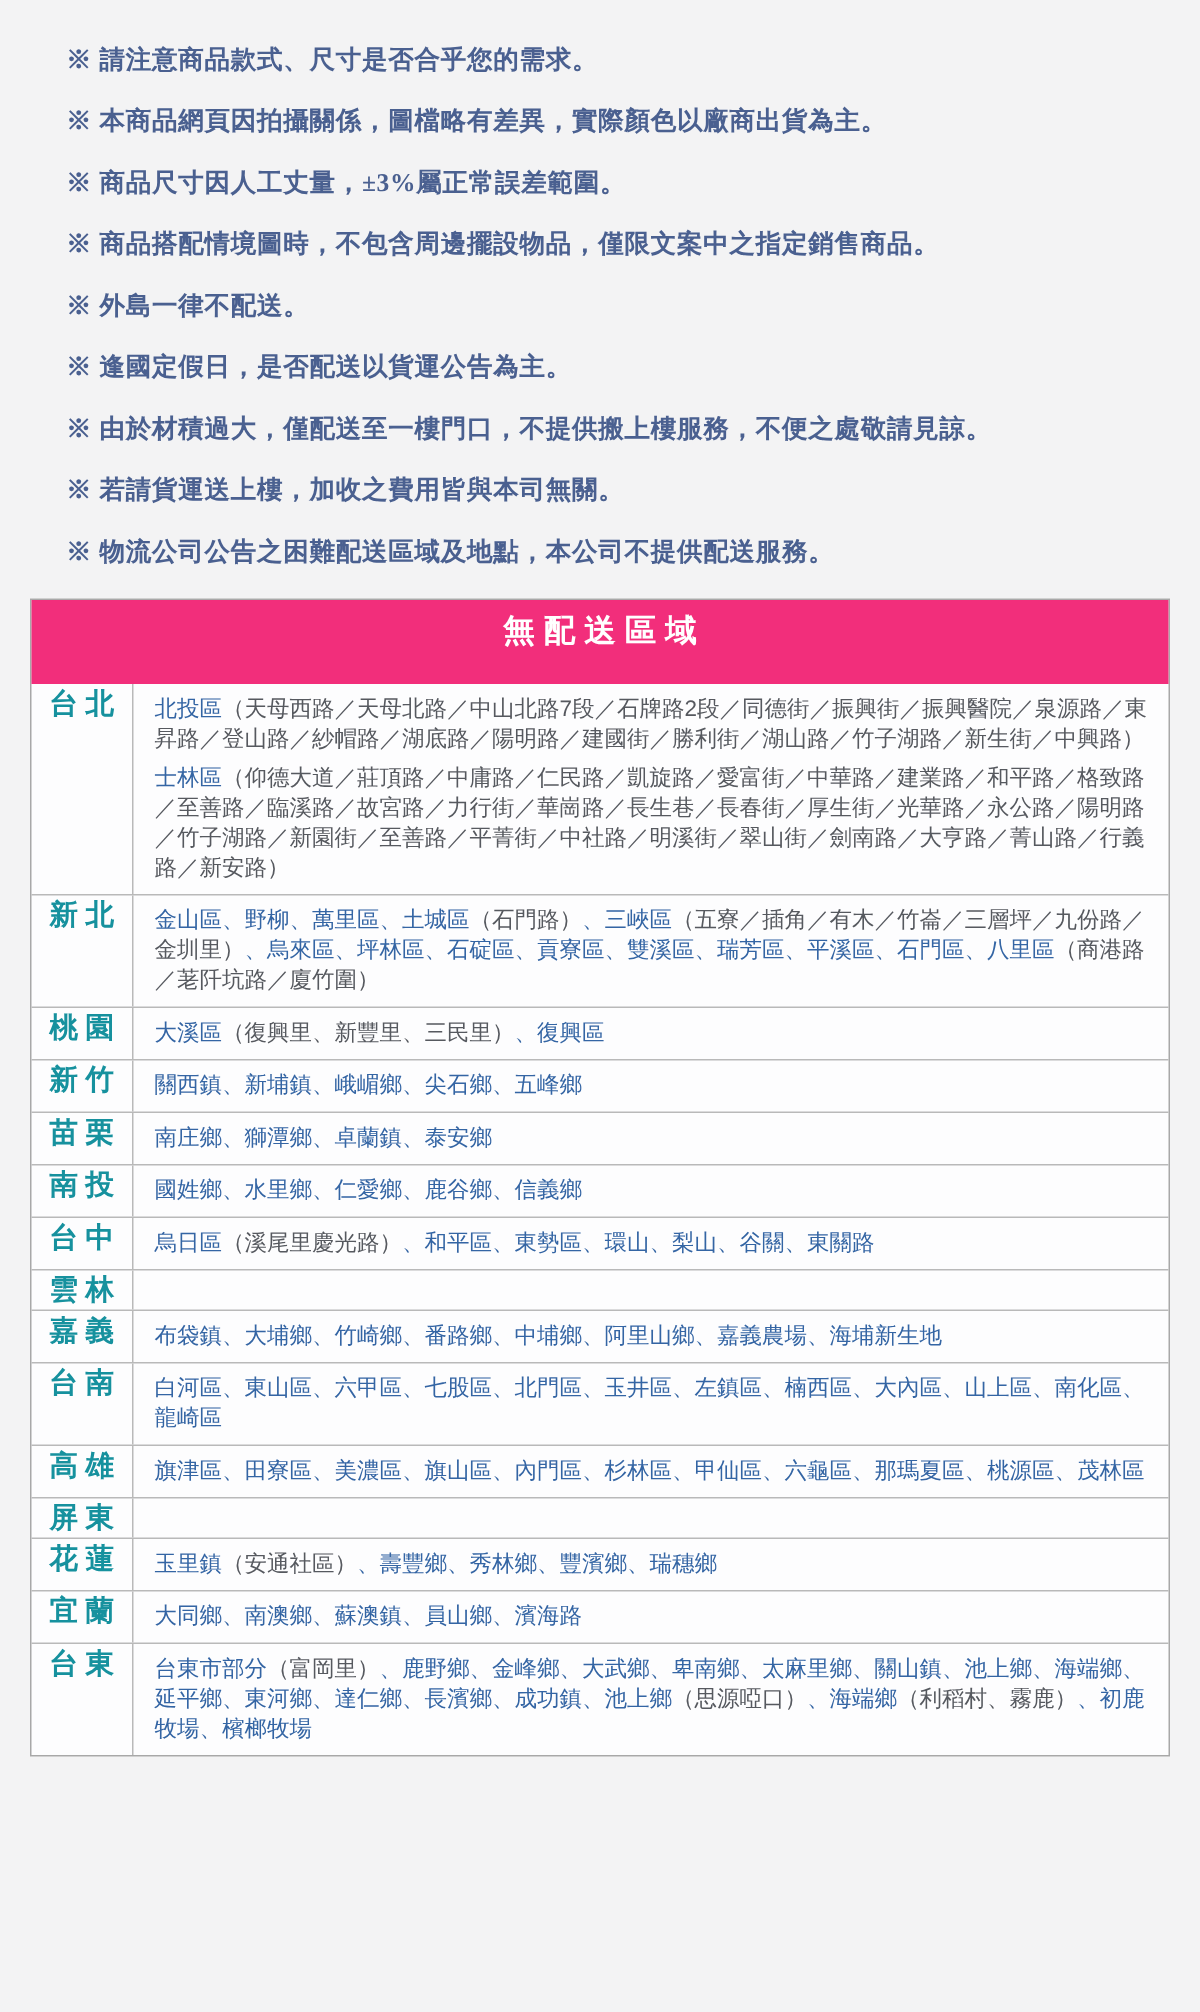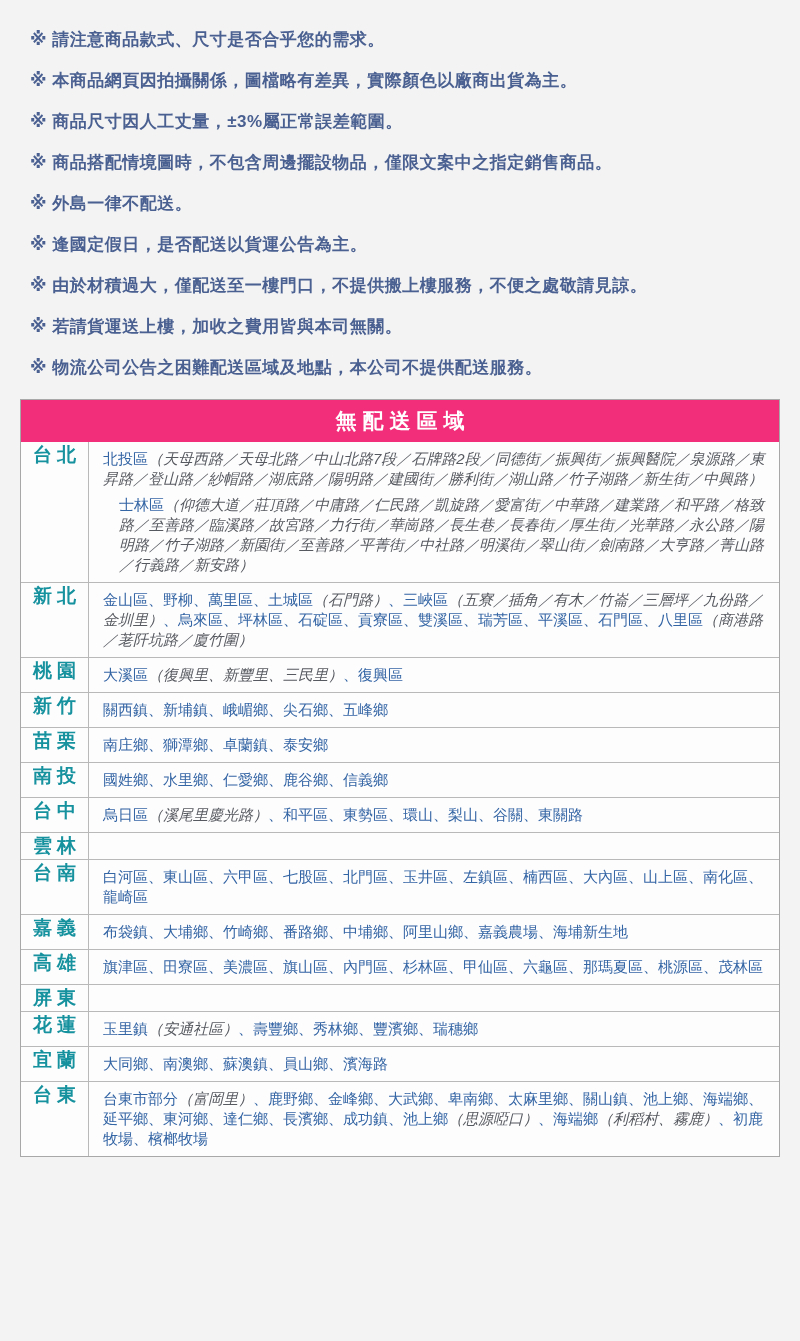--- a/index.html
+++ b/index.html
@@ -18,54 +18,54 @@
   *{margin:0;padding:0;box-sizing:border-box;}
   html,body{background:var(--page-bg);}
   body{
     width:800px;min-height:1341px;margin:0 auto;
     font-family:"Liberation Sans","DejaVu Sans",sans-serif;
     -webkit-font-smoothing:antialiased;
   }
   .page{width:800px;padding:26px 0 18px 0;}
 
   
-  .notices{padding:4px 20px 0 30px;}
+  .notices{padding:4px 20px 0 44px;font-family:Liberation Serif, serif;}
   .notice{
     font-size:17px;font-weight:600;color:var(--notice);
     line-height:19px;margin-bottom:22px;letter-spacing:0.5px;
   }
 
   
   .zone-table{
     margin:22px 20px 0 20px;width:760px;
     background:var(--table-bg);
     border:1px solid var(--outer-border);
   }
   .zone-header{
     background:var(--header-bg);color:var(--header-text);
-    height:42px;line-height:42px;text-align:center;
+    height:56px;line-height:42px;text-align:center;
     font-size:21px;font-weight:700;letter-spacing:6px;
     text-indent:6px;
   }
   .zone-row{display:flex;border-top:1px solid var(--border);}
   .zone-row:first-child{border-top:none;}
   .zone-label{
     flex:0 0 68px;display:flex;align-items:flex-start;justify-content:center;
     border-right:1px solid var(--border);
     color:var(--region-label);font-size:19px;font-weight:700;
   }
   .zone-label span{letter-spacing:5px;margin-right:-5px;white-space:nowrap;}
   .zone-content{
     flex:1 1 auto;padding:7px 10px 7px 14px;
     font-size:15px;line-height:20px;
   }
   .zone-content p{margin:0;}
-  .zone-content p + p{margin-top:6px;margin-left:16px;}
+  .zone-content p + p{margin-top:6px;}
   .seg-name{color:var(--district);font-weight:400;}
-  .seg-detail{color:var(--detail);font-weight:400;font-style:italic;}
+  .seg-detail{color:var(--detail);font-weight:400;}
   .zone-footer{
     border-top:1px solid var(--border);
     padding:12px 16px 12px 26px;
   }
   .zone-footer p{
     color:var(--footer-text);font-size:15px;font-weight:700;
     line-height:23px;letter-spacing:0.5px;
   }
 </style>
 </head>
@@ -145,32 +145,32 @@
             <p><span class="seg-name">烏日區</span><span class="seg-detail">（溪尾里慶光路）</span><span class="seg-name">、和平區、東勢區、環山、梨山、谷關、東關路</span></p>
           </div>
         </div>
         <div class="zone-row">
           <div class="zone-label">
             <span>雲林</span>
           </div>
         </div>
         <div class="zone-row">
           <div class="zone-label">
+            <span>嘉義</span>
+          </div>
+          <div class="zone-content">
+            <p><span class="seg-name">布袋鎮、大埔鄉、竹崎鄉、番路鄉、中埔鄉、阿里山鄉、嘉義農場、海埔新生地</span></p>
+          </div>
+        </div>
+        <div class="zone-row">
+          <div class="zone-label">
             <span>台南</span>
           </div>
           <div class="zone-content">
             <p><span class="seg-name">白河區、東山區、六甲區、七股區、北門區、玉井區、左鎮區、楠西區、大內區、山上區、南化區、龍崎區</span></p>
-          </div>
-        </div>
-        <div class="zone-row">
-          <div class="zone-label">
-            <span>嘉義</span>
-          </div>
-          <div class="zone-content">
-            <p><span class="seg-name">布袋鎮、大埔鄉、竹崎鄉、番路鄉、中埔鄉、阿里山鄉、嘉義農場、海埔新生地</span></p>
           </div>
         </div>
         <div class="zone-row">
           <div class="zone-label">
             <span>高雄</span>
           </div>
           <div class="zone-content">
             <p><span class="seg-name">旗津區、田寮區、美濃區、旗山區、內門區、杉林區、甲仙區、六龜區、那瑪夏區、桃源區、茂林區</span></p>
           </div>
         </div>

